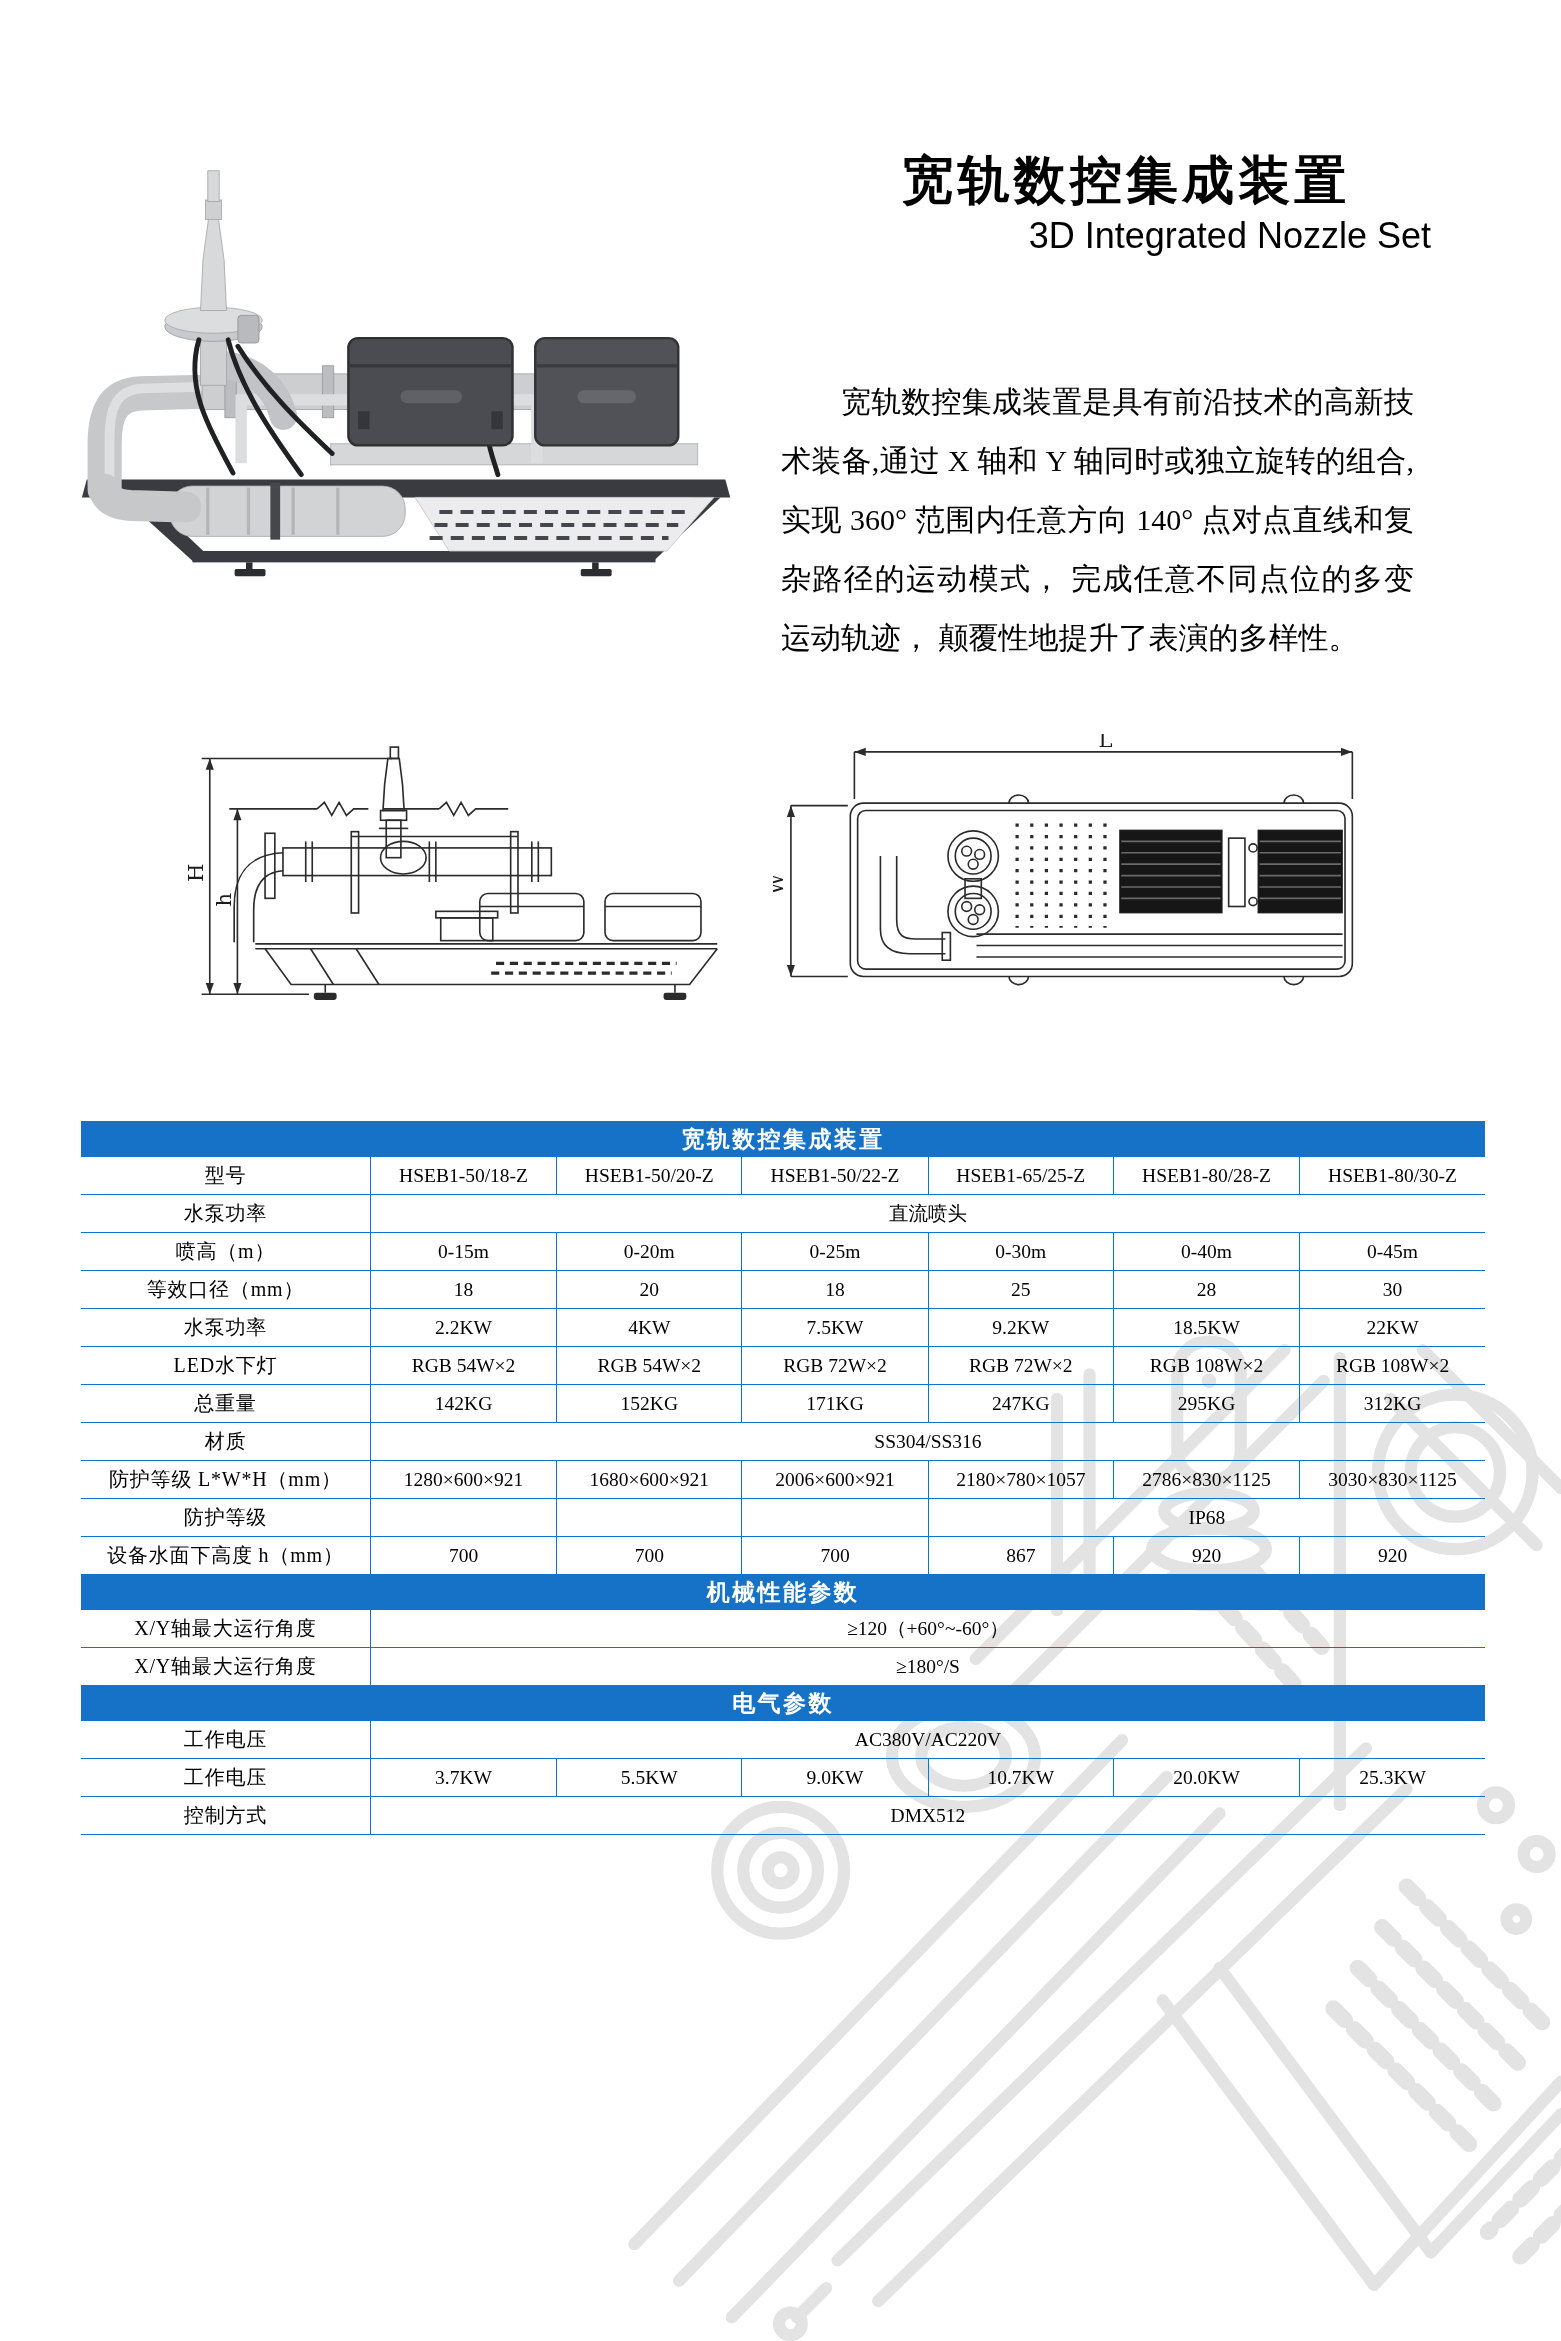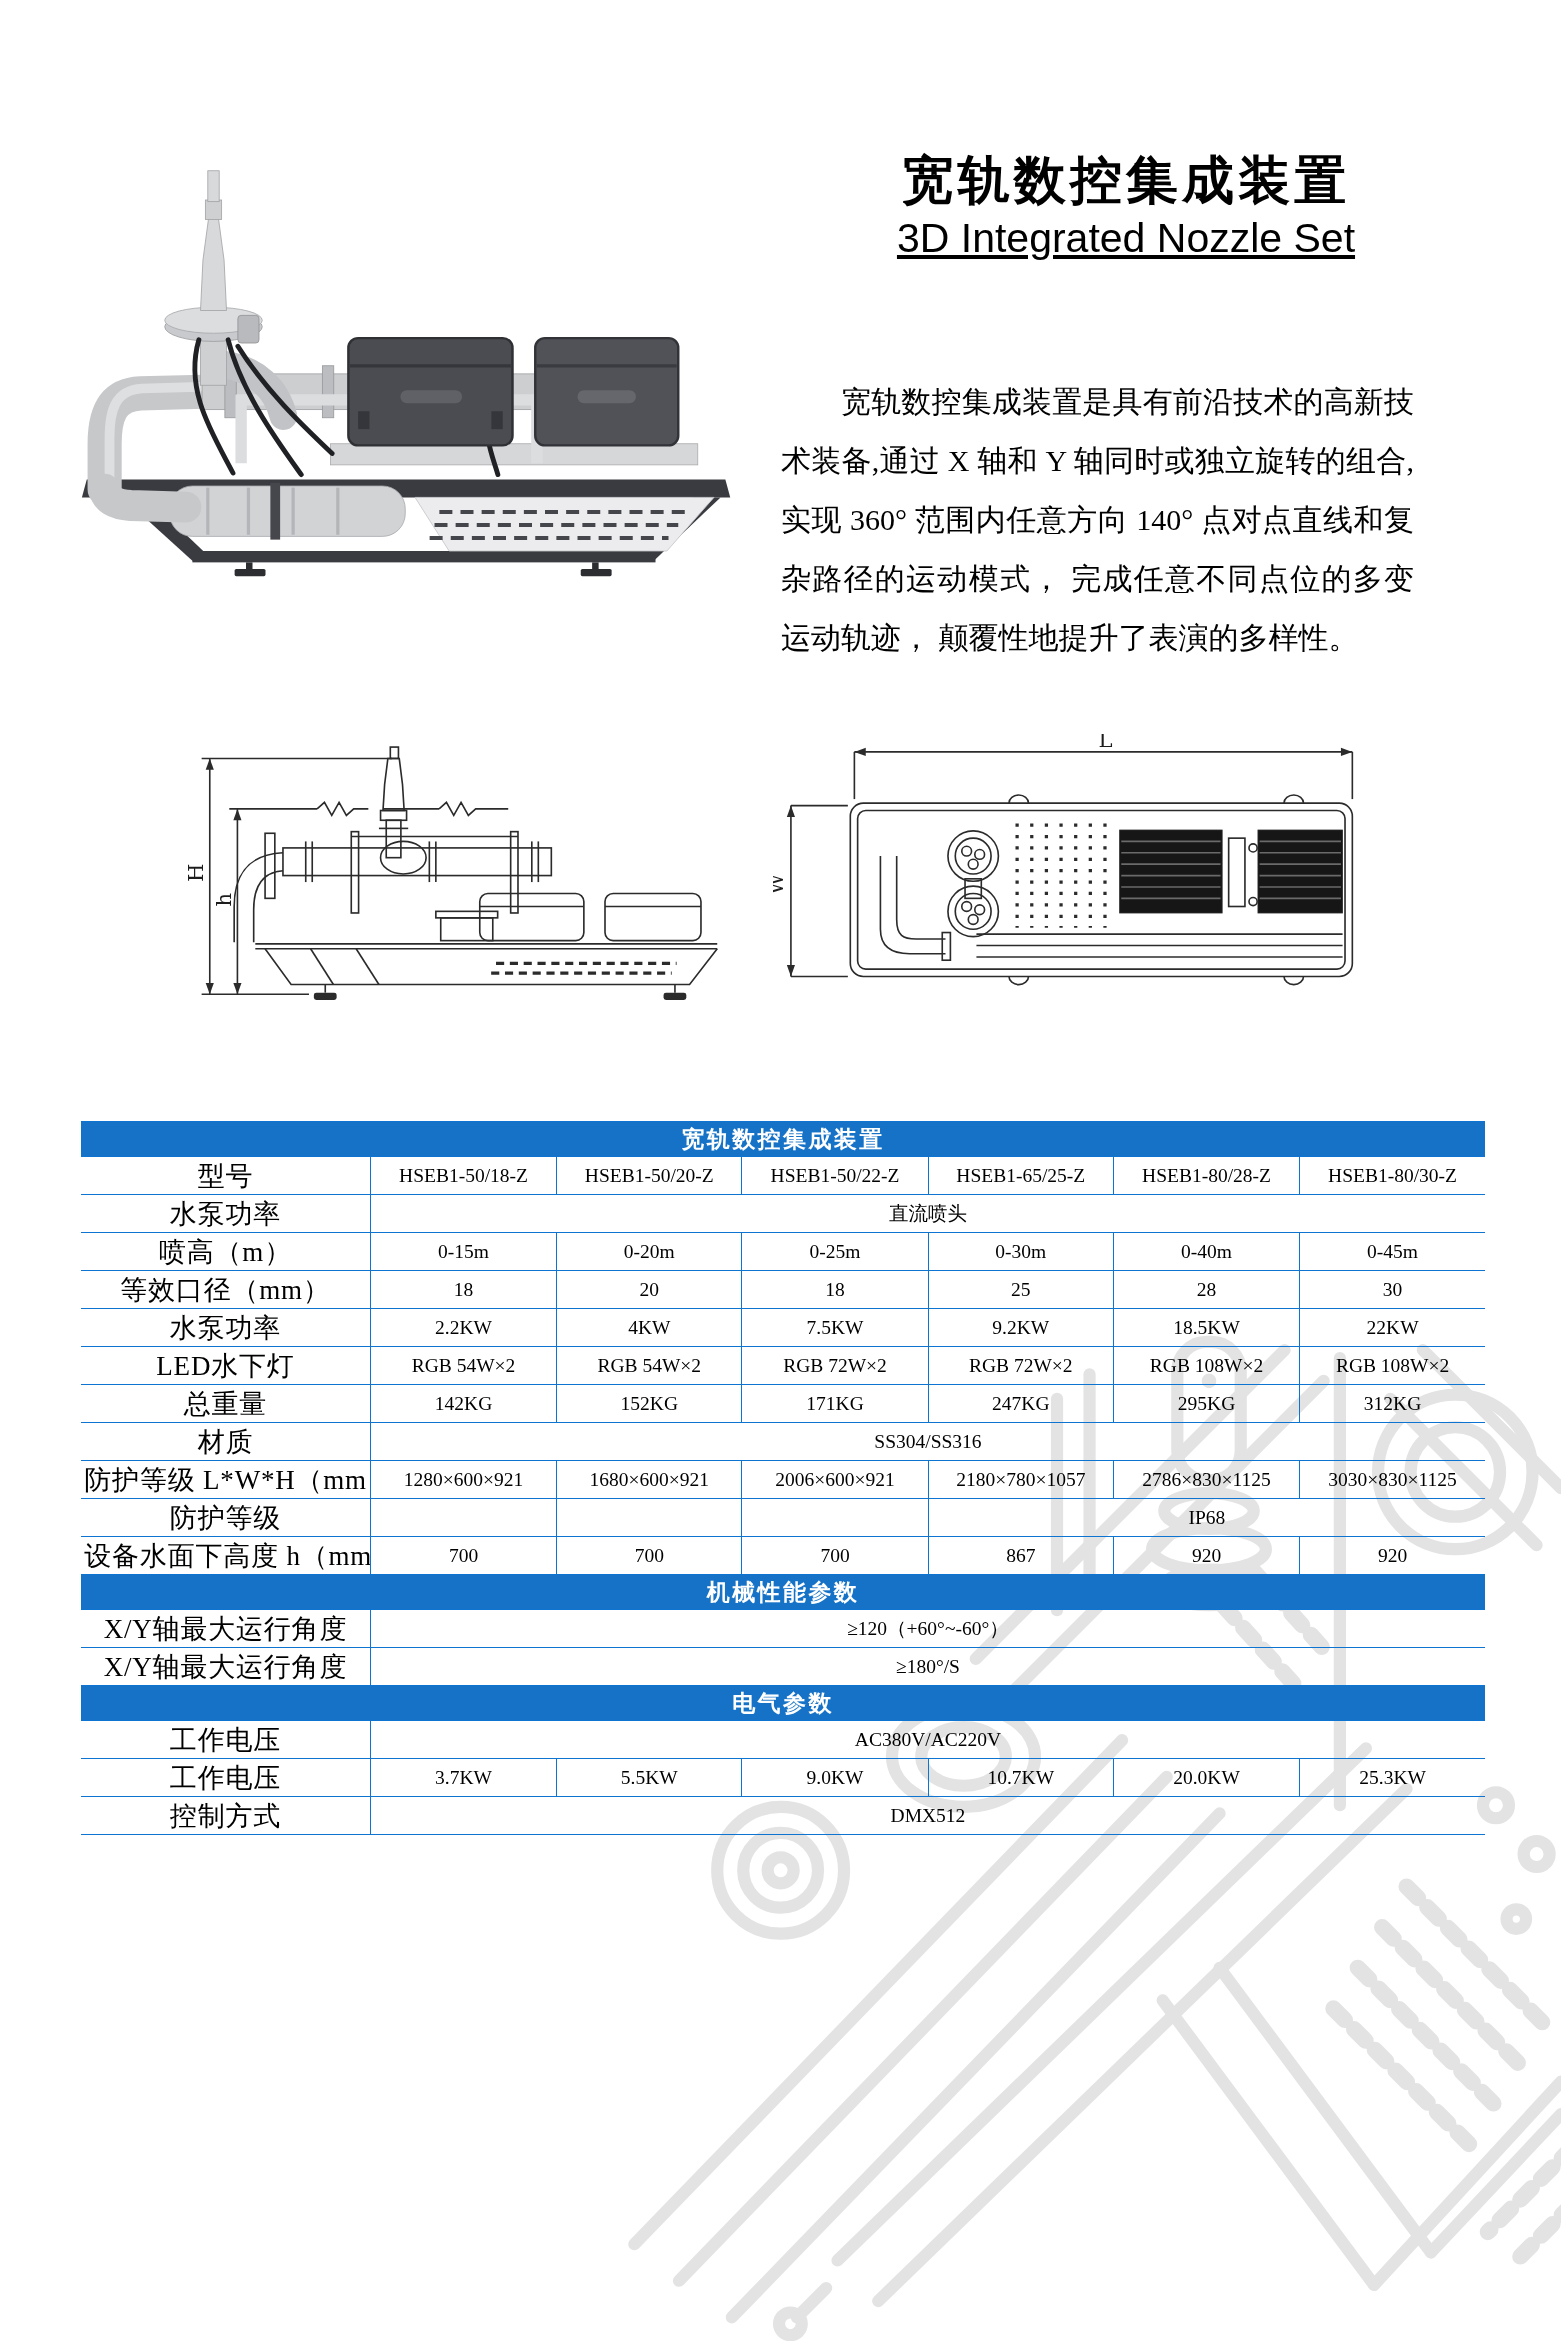--- a/index.html
+++ b/index.html
@@ -7,43 +7,43 @@
     width:1561px;height:2342px;position:relative;background:#ffffff;
     font-family:"Liberation Sans", sans-serif;color:#000;overflow:hidden;
   }
   .abs{position:absolute;}
   
   #watermark{left:488px;top:1301px;width:1073px;height:1041px;z-index:0;}
   
   .photo{left:33px;top:122px;width:699px;height:455px;z-index:1;}
   .title-cn{left:821px;top:146px;width:610px;text-align:center;
     font-size:52px;font-weight:bold;letter-spacing:4.1px;z-index:1;}
-  .title-en{left:821px;top:215px;width:610px;text-align:center;
-    font-size:41px;font-weight:400;z-index:1;text-decoration:underline;}
+  .title-en{left:821px;top:215px;width:610px;text-align:right;
+    font-size:36px;font-weight:400;z-index:1;}
   .desc{left:781px;top:342px;width:633px;font-size:30px;line-height:59px;
     text-align:justify;text-indent:2em;z-index:1;
     font-family:"Liberation Serif","DejaVu Serif",serif;}
   
   .side-drawing{left:187px;top:734px;width:553px;height:275px;z-index:1;}
   .top-drawing{left:773px;top:734px;width:594px;height:262px;z-index:1;}
   .dim-label{font-family:"DejaVu Serif",serif;font-size:26px;fill:#1c1c1c;}
   
   table.spec{
     position:absolute;left:81px;top:1121px;width:1404px;z-index:2;
     border-collapse:collapse;table-layout:fixed;background:transparent;
     font-family:"Liberation Serif","DejaVu Serif",serif;font-size:19.5px;color:#000;
   }
   table.spec td{
     border:1.6px solid var(--border-blue,#0d74d2);
     height:37px;text-align:center;vertical-align:middle;
     padding:0 3.3px;white-space:nowrap;overflow:hidden;background:transparent;
   }
   table.spec td:first-child{border-left:none;}
   table.spec td:last-child{border-right:none;}
-  table.spec td.rowlabel{font-size:27px;letter-spacing:0.8px;}
+  table.spec td.rowlabel{font-size:20px;letter-spacing:0.8px;}
   table.spec td.section{
     height:34px;background:var(--bar-blue,#1572c6);color:var(--bar-text,#fff);
     border-left:none;border-right:none;
     font-family:"Liberation Sans",sans-serif;font-weight:bold;
     font-size:23px;letter-spacing:2.4px;
   }
 </style>
 </head>
 <body>
 

